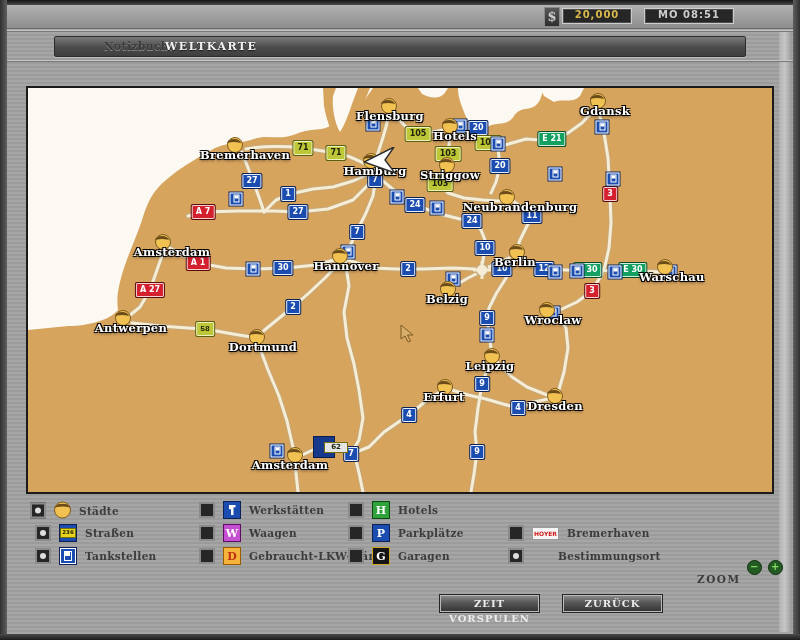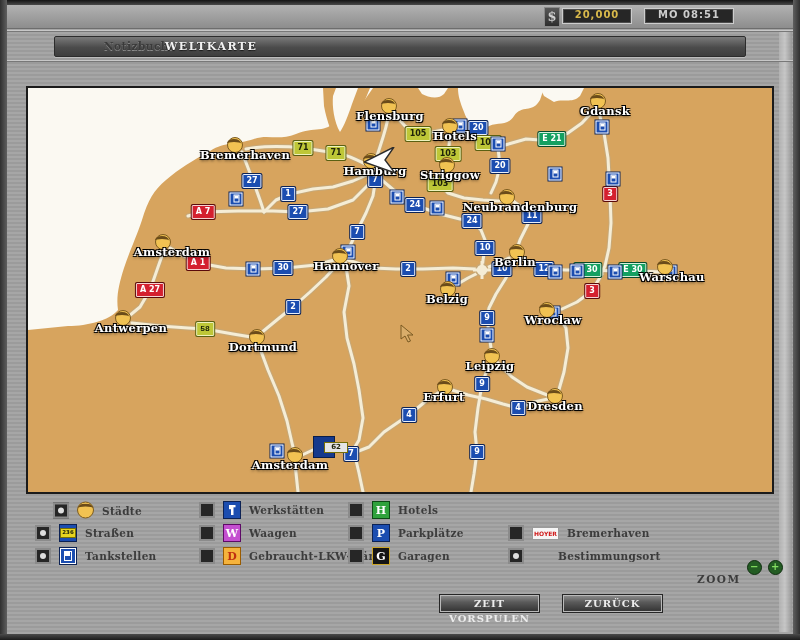--- a/index.html
+++ b/index.html
@@ -339,21 +339,21 @@
       </div>
     <svg class="cursor" style="left:372px;top:236px" width="16" height="19" viewBox="0 0 16 19">
       <path d="M1,1 L1,15 L5,12 L8,18 L10.5,17 L7.5,11 L13,11 Z" fill="#d9ad6a" stroke="#7a5a22" stroke-width="1"></path>
     </svg>
     <svg class="cursor" style="left:336px;top:59px" width="32" height="28" viewBox="0 0 32 28">
       <polygon points="0,15 30,0 21,13 31,26" fill="#ffffff" stroke="#2c2c2c" stroke-width="1.4"></polygon>
     </svg>
   </div>
 
   <div id="legend">
-      <div class="lrow" style="left: 53px; top: 510px;">
+      <div class="lrow" style="left: 30px; top: 510px;">
         <span class="chk on"></span>
         <span class="licon ic-city"></span>
         <span class="llabel">Städte</span>
       </div>
       <div class="lrow" style="left: 35px; top: 533px;">
         <span class="chk on"></span>
         <span class="licon ic-road">
           <i>236</i>
         </span>
         <span class="llabel">Straßen</span>

